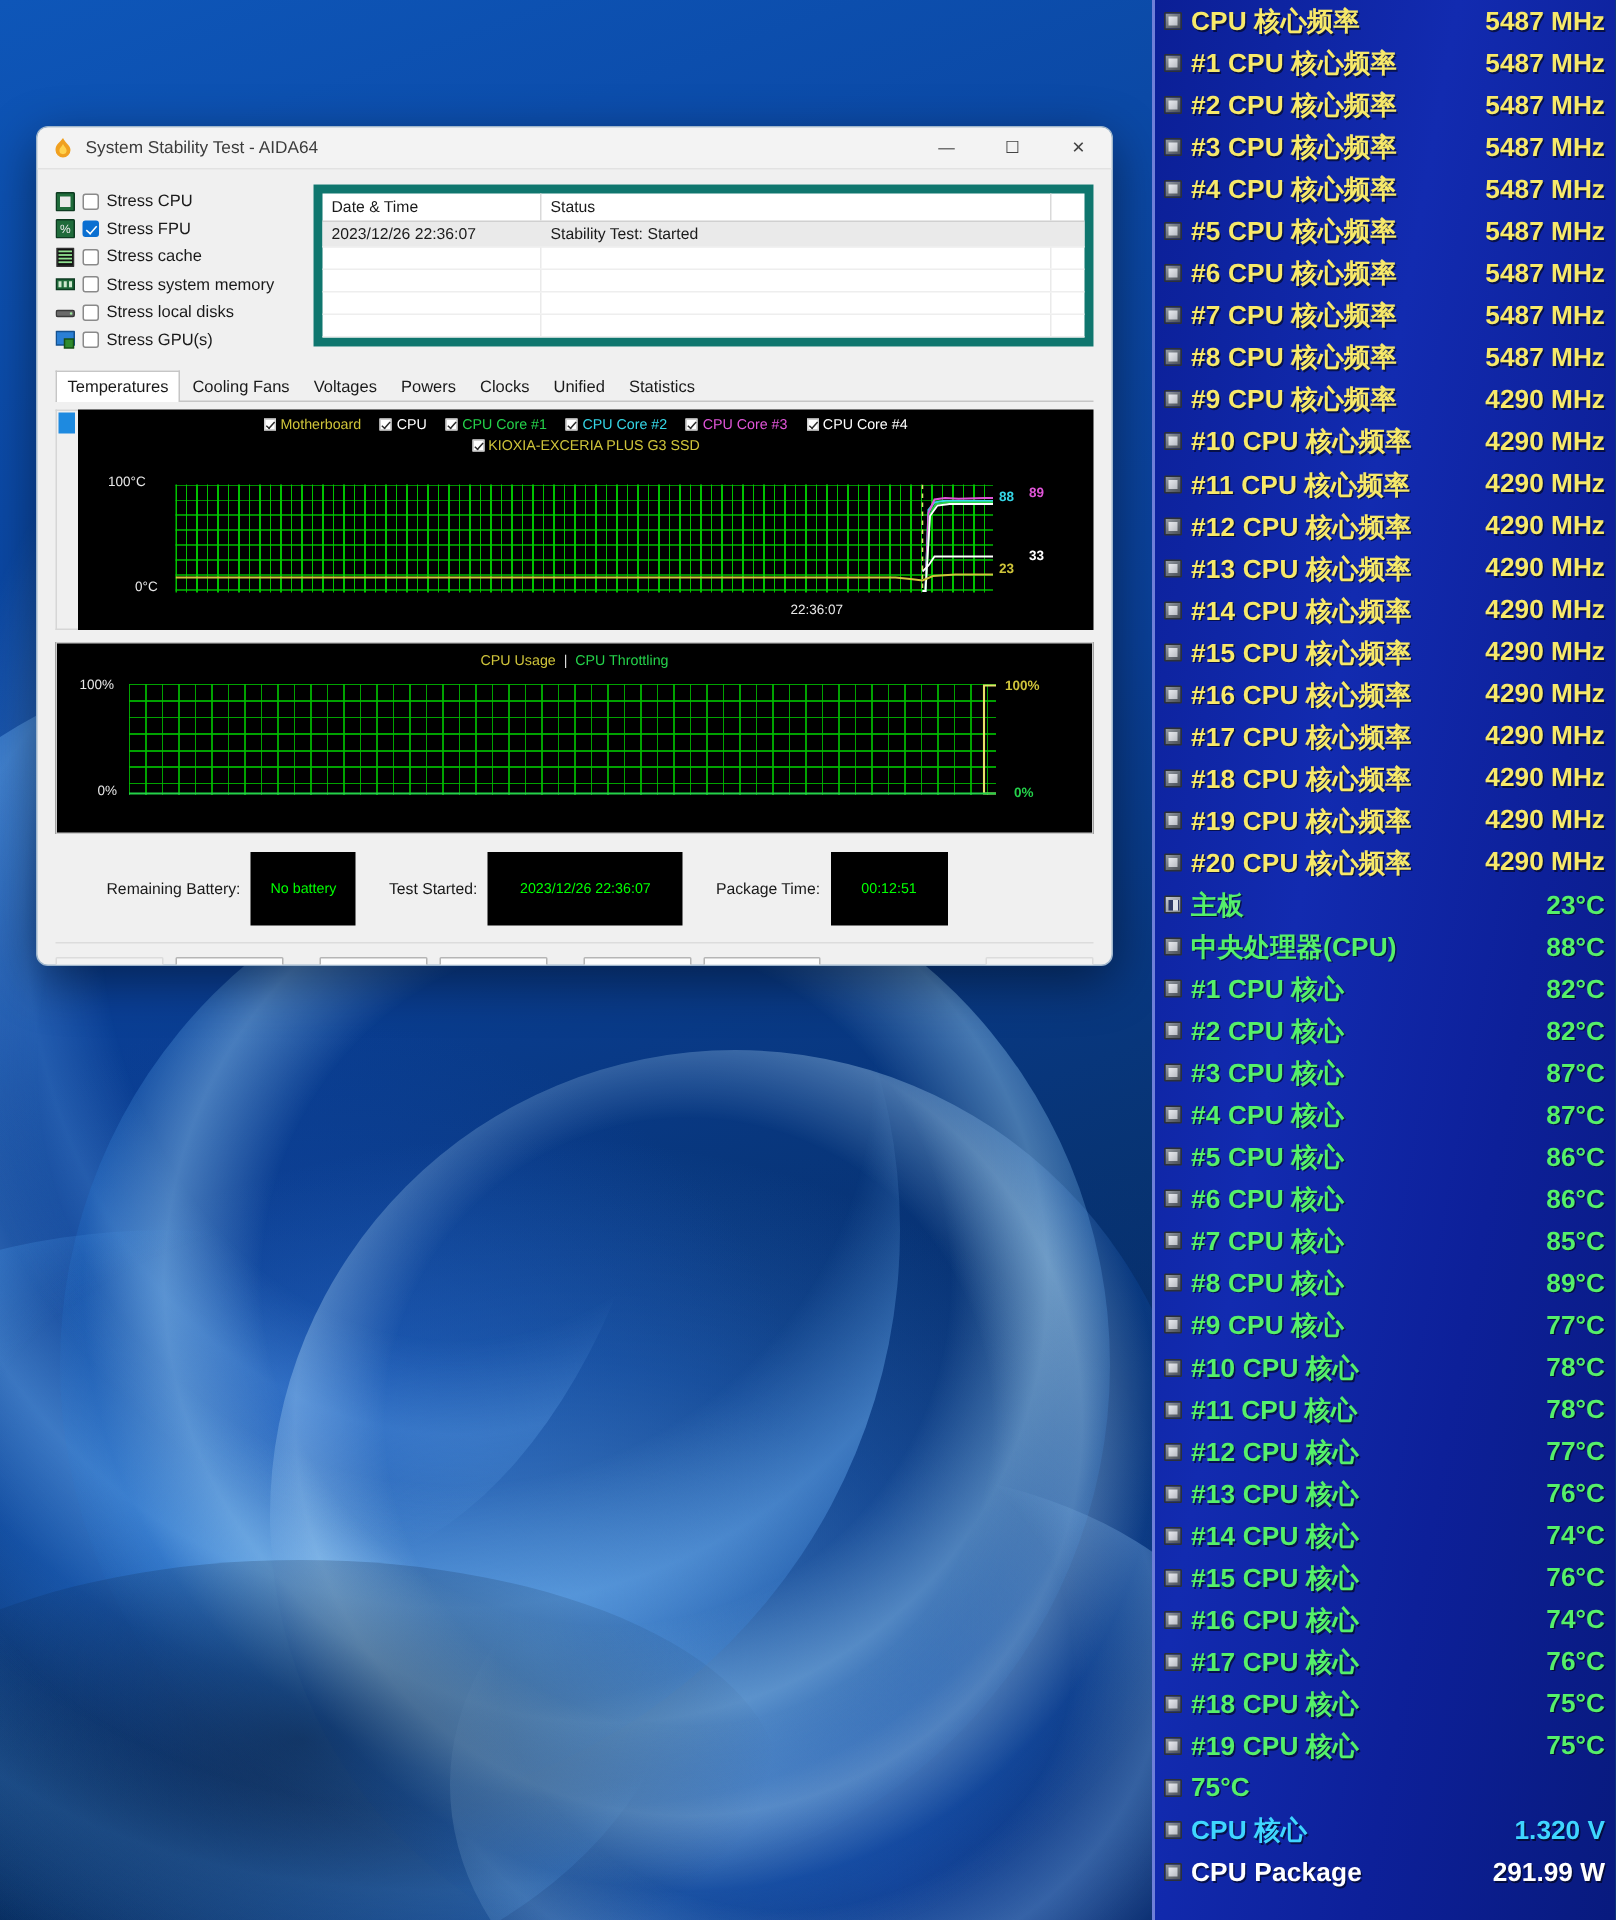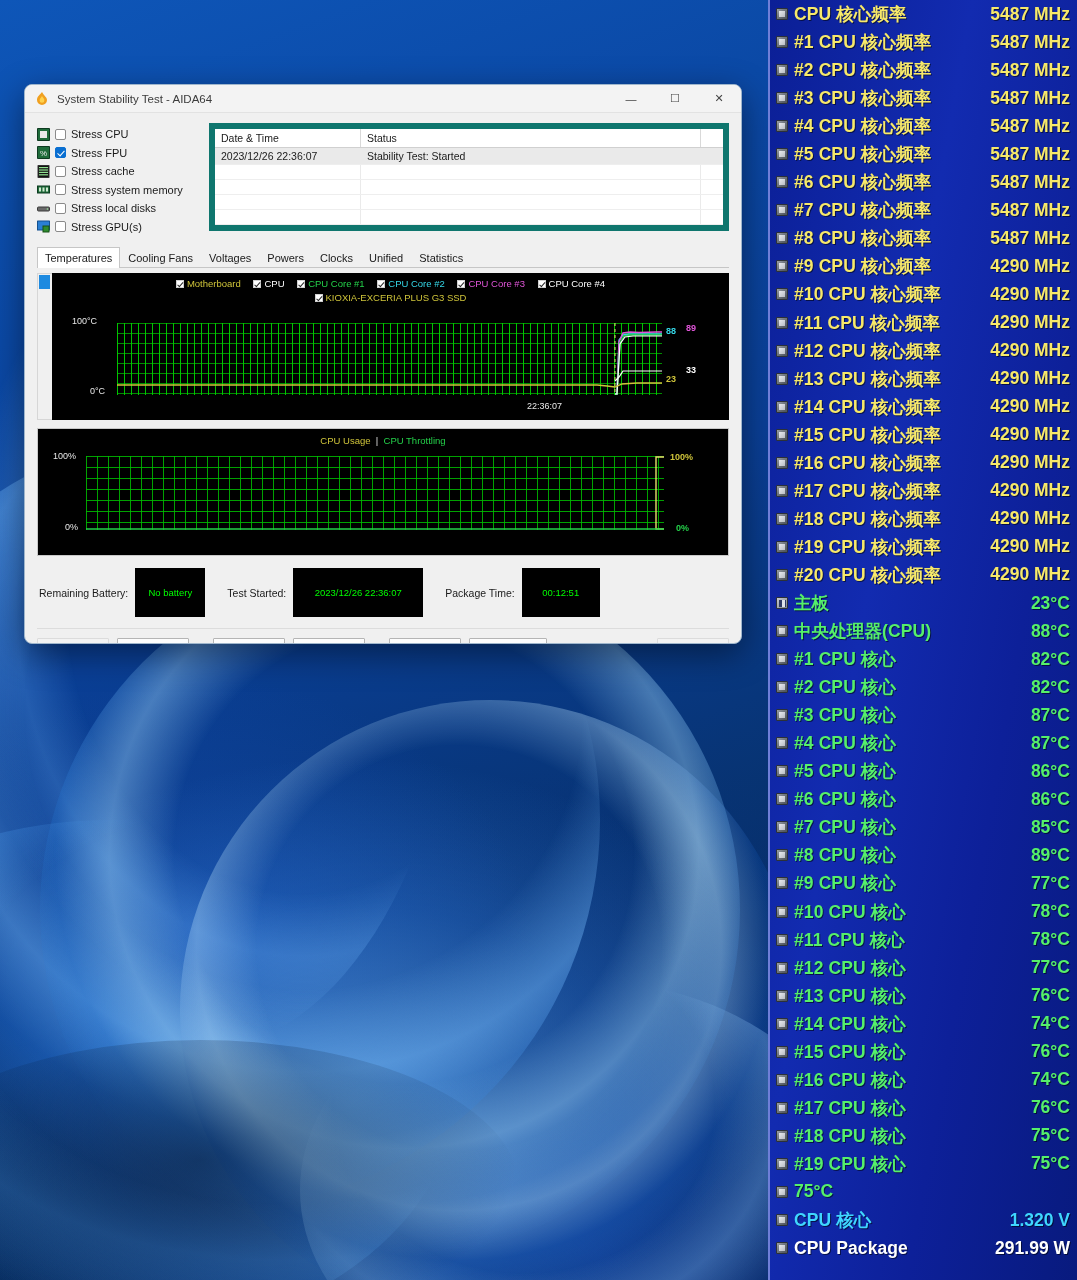--- a/index.html
+++ b/index.html
@@ -143,21 +143,21 @@
     background-image:
       repeating-linear-gradient(to right, rgba(0,205,0,0.95) 0 1px, rgba(0,0,0,0) 1px 7px),
       repeating-linear-gradient(to bottom, rgba(0,175,0,0.8) 0 1px, rgba(0,0,0,0) 1px 10px);
   }
   .axlabel { position:absolute; color:#e8e8e8; font-size:9px; }
   .vlabel { position:absolute; font-size:9px; font-weight:bold; }
 
   
   .statusbar {
     display:flex; align-items:center; gap:0; margin-top:12px; padding:0 2px;
-    font-size:10.5px; color:#1a1a1a;
+    font-size:10.5px; color:#1a1a1a;margin-left:32px;
   }
   .st-lab { margin-right:7px; }
   .st-val {
     background:#000; color:#0f0; font-size:9.5px; padding:19px 9px;
     min-width:70px; text-align:center; margin-right:22px;
   }
 
   .btnbar { display:flex; align-items:center; gap:8px; margin-top:11px;
             border-top:1px solid #dcdcdc; padding-top:9px; }
   .btn {

